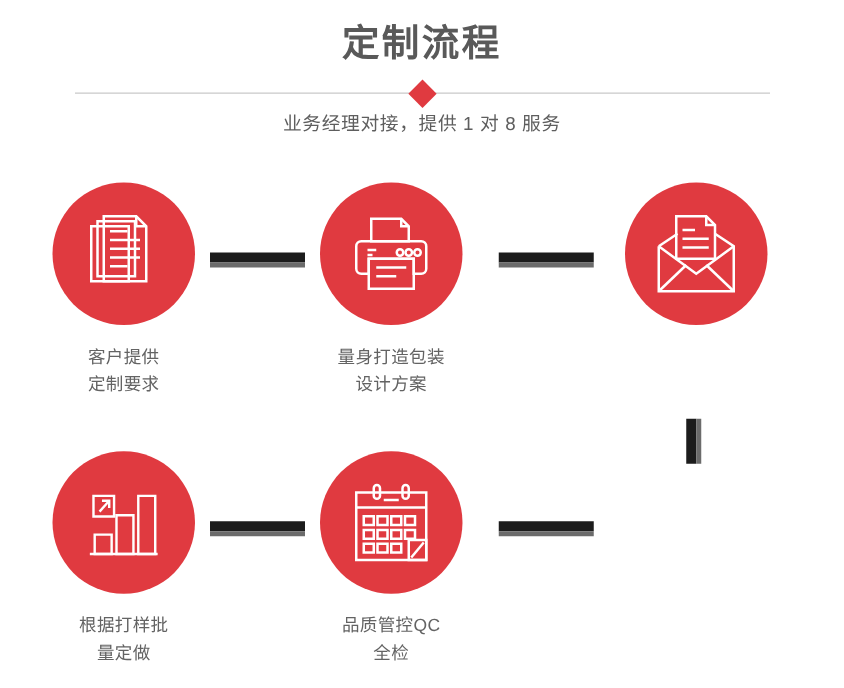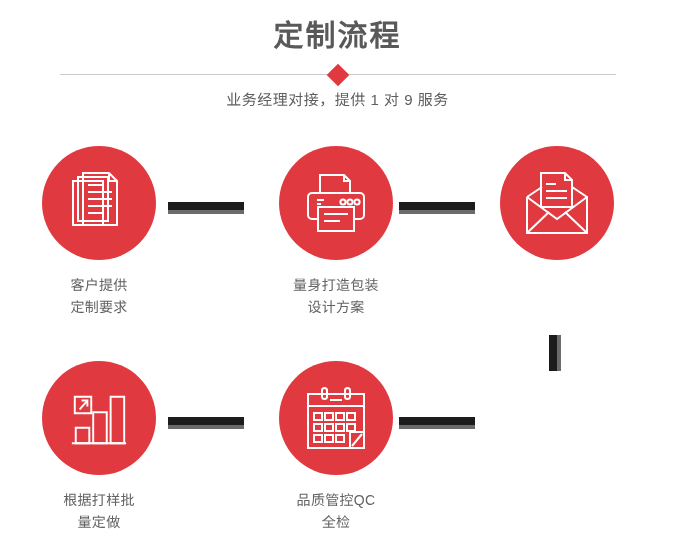--- a/index.html
+++ b/index.html
@@ -82,21 +82,21 @@
     height: 410px;
   }
   .step {
     position: absolute;
     width: 210px;
     text-align: center;
   }
   .step-r1 { top: 6px; }
   .step-r2 { top: 221px; }
   .step-c1 { left: -6px; }
-  .step-c2 { left: 231px; }
+  .step-c2 { left: 208px; }
   .step-c3 { left: 452px; }
 
   .circle {
     width: 114px;
     height: 114px;
     border-radius: 50%;
     background: #e03a40;
     margin: 0 auto;
     display: flex;
     align-items: center;
@@ -170,21 +170,21 @@
 
 <div class="header">
 
   <div class="page-title">定制流程</div>
 
   <div class="divider-wrap">
     <div class="divider-line"></div>
     <div class="divider-diamond"></div>
   </div>
 
-  <div class="subtitle">业务经理对接，提供 1 对 9 服务</div>
+  <div class="subtitle">业务经理对接，提供 1 对 8 服务</div>
 </div>
 
 <div class="flow">
 
   <div class="conn-h conn-h-1">
     <div class="bar"></div>
     <div class="shadow"></div>
   </div>
   <div class="conn-h conn-h-2">
     <div class="bar"></div>

